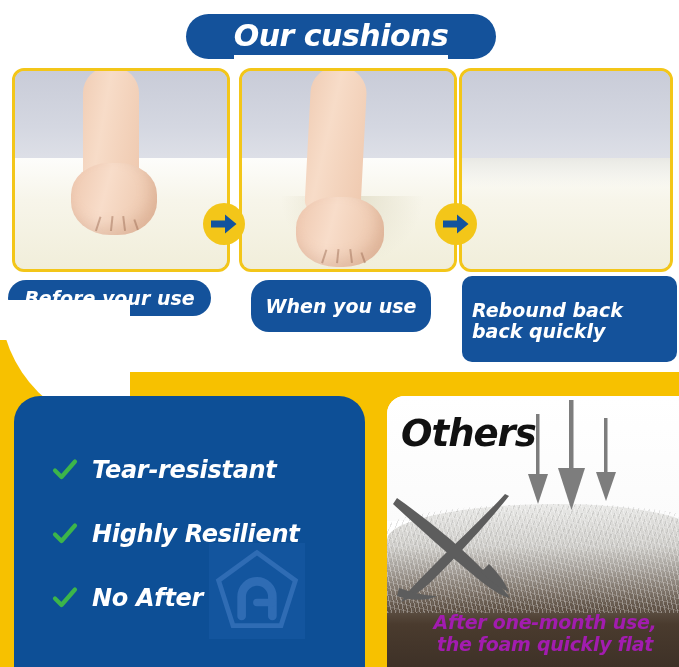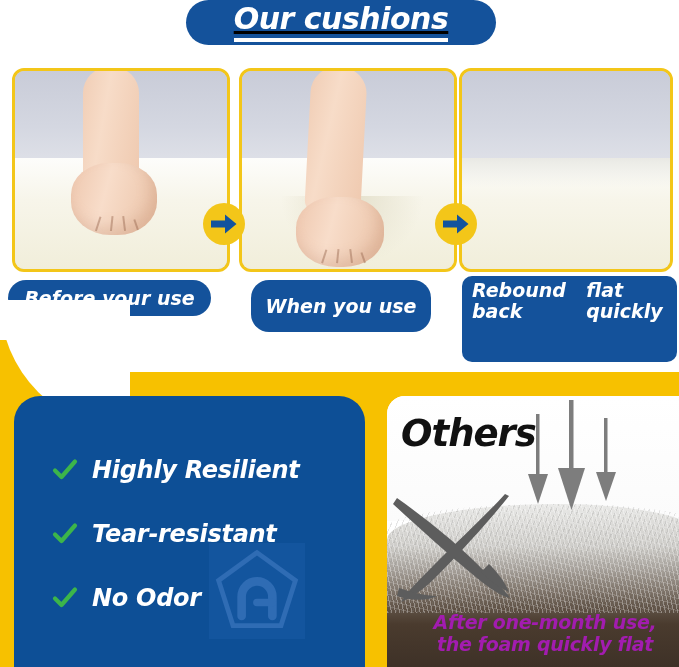--- a/index.html
+++ b/index.html
@@ -8,25 +8,25 @@
   }
   body {
     width: 679px; height: 667px;
     position: relative; overflow: hidden;
     font-family: "DejaVu Sans", "Liberation Sans", sans-serif;
   }
 
   
   .header-banner {
     position: absolute;
-    left: 186px; top: 0;
+    left: 186px; top: 14px;
     width: 310px; height: 45px;
     background: #14529b;
     border-radius: 23px;
-    display: flex; align-items: center; justify-content: center; text-decoration: underline;
+    display: flex; align-items: flex-end; justify-content: center;
   }
   .header-title {
     color: #ffffff;
     font-size: 30px;
     font-weight: bold;
     font-style: italic;
     letter-spacing: -0.5px;
     line-height: 1;
     padding-bottom: 4px;
     border-bottom: 4px solid #ffffff;
@@ -146,20 +146,21 @@
     width: 180px; height: 52px;
     border-radius: 18px;
     justify-content: center;
     font-size: 19px;
   }
   .caption.c3 {
     left: 462px; top: 276px;
     width: 205px; height: 82px;
     border-radius: 10px;
     padding: 4px 0 0 10px;
+    flex-direction: column;
     justify-content: center;
     align-items: flex-start;
     font-size: 19px;
     line-height: 1.12;
   }
 
   
   .yellow-band {
     position: absolute;
     left: 0; top: 372px;
@@ -353,48 +354,48 @@
 </div>
 
 <div class="caption c1">
   <span>Before your use</span>
 </div>
 <div class="caption c2">
   <span>When you use</span>
 </div>
 <div class="caption c3">
   <span>Rebound back</span>
-  <span>flat  quickly</span>
+  <span>back  quickly</span>
 </div>
 
 <div class="yellow-band"></div>
 <div class="yellow-notch"></div>
 
 <div class="features-panel">
   <div class="features-list">
+
+    <div class="feature-row">
+      <svg class="check-icon" viewBox="0 0 26 26" aria-hidden="true">
+        <path d="M3 13.5 L9.5 20 L23 4.5" fill="none" stroke="#3cb54a" stroke-width="4.2" stroke-linecap="round" stroke-linejoin="round"></path>
+      </svg>
+      <span class="feature-label">Tear-resistant</span>
+    </div>
 
     <div class="feature-row">
       <svg class="check-icon" viewBox="0 0 26 26" aria-hidden="true">
         <path d="M3 13.5 L9.5 20 L23 4.5" fill="none" stroke="#3cb54a" stroke-width="4.2" stroke-linecap="round" stroke-linejoin="round"></path>
       </svg>
       <span class="feature-label">Highly Resilient</span>
     </div>
 
     <div class="feature-row">
       <svg class="check-icon" viewBox="0 0 26 26" aria-hidden="true">
         <path d="M3 13.5 L9.5 20 L23 4.5" fill="none" stroke="#3cb54a" stroke-width="4.2" stroke-linecap="round" stroke-linejoin="round"></path>
       </svg>
-      <span class="feature-label">Tear-resistant</span>
-    </div>
-
-    <div class="feature-row">
-      <svg class="check-icon" viewBox="0 0 26 26" aria-hidden="true">
-        <path d="M3 13.5 L9.5 20 L23 4.5" fill="none" stroke="#3cb54a" stroke-width="4.2" stroke-linecap="round" stroke-linejoin="round"></path>
-      </svg>
-      <span class="feature-label">No Odor</span>
+      <span class="feature-label">No After</span>
     </div>
 
   </div>
 </div>
 
 <svg class="watermark" viewBox="0 0 100 100" aria-hidden="true">
   <rect x="0" y="0" width="100" height="100" fill="#1a5ba6" opacity="0.55"></rect>
   <path d="M50 10 L90 39 L75 86 L25 86 L10 39 Z" fill="none" stroke="#2f6cb4" stroke-width="5"></path>
   <path d="M34 76 V56 A16 16 0 0 1 66 56 V76" fill="none" stroke="#2f6cb4" stroke-width="9" stroke-linecap="round"></path>
   <path d="M66 62 H50" fill="none" stroke="#2f6cb4" stroke-width="8" stroke-linecap="round"></path>

